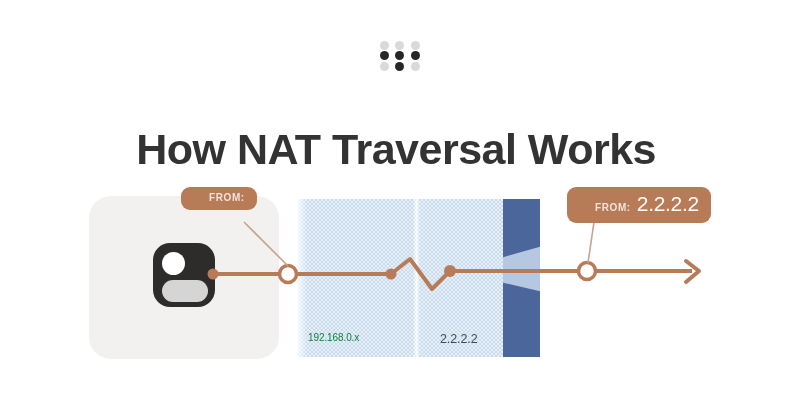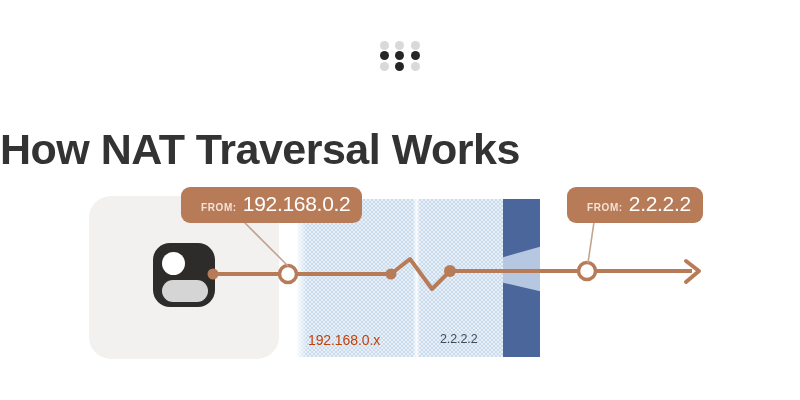--- a/index.html
+++ b/index.html
@@ -36,21 +36,21 @@
     background: #d9d9d9;
   }
   #logo .dot.dark { background: #262626; }
 
   
   #title {
     position: absolute;
     left: 0;
     top: 96px;
     width: 656px;
-    text-align: left;
+    text-align: right;
     font-size: 43px;
     font-weight: 700;
     color: #333333;
     letter-spacing: -0.5px;
     line-height: 1.15;
   }
 
   
   #stage {
     position: absolute;
@@ -134,22 +134,22 @@
     width: 243px;
     text-align: center;
     font-size: 16px;
     font-weight: 600;
     color: #2b3a4a;
   }
   #subnet-label {
     position: absolute;
     left: 308px;
     top: 332px;
-    font-size: 14px;
-    color: #c2410c;
+    font-size: 10px;
+    color: #15803d;
     letter-spacing: -0.1px;
   }
   #public-ip-label {
     position: absolute;
     left: 440px;
     top: 332px;
     font-size: 12.5px;
     color: #3d4a58;
     letter-spacing: -0.1px;
   }
@@ -176,21 +176,21 @@
   }
 
   
   .badge {
     position: absolute;
     display: flex;
     align-items: baseline;
     gap: 6px;
     background: #b87b57;
     border-radius: 9px;
-    padding: 5px 12px 7px 20px;
+    padding: 5px 12px 7px 28px;
     white-space: nowrap;
   }
   .badge .badge-from {
     font-size: 10px;
     font-weight: 700;
     letter-spacing: 0.6px;
     color: #f3e2d8;
   }
   .badge .badge-ip {
     font-size: 21px;
@@ -263,21 +263,20 @@
 
     <line x1="595" y1="271" x2="692" y2="271" stroke="#b87b57" stroke-width="4"></line>
     <polyline points="686,261 699,271 686,282" fill="none" stroke="#b87b57" stroke-width="4" stroke-linejoin="round" stroke-linecap="round"></polyline>
 
     <line x1="244" y1="222" x2="288" y2="266" stroke="#c6a38e" stroke-width="1.6"></line>
     <line x1="594" y1="222" x2="588" y2="263" stroke="#c6a38e" stroke-width="1.6"></line>
   </svg>
 
   <div class="badge" id="badge-private">
     <span class="badge-from">FROM:</span>
-    <span class="badge-ip">192.168.0.2</span>
   </div>
 
   <div class="badge" id="badge-public">
     <span class="badge-from">FROM:</span>
     <span class="badge-ip">2.2.2.2</span>
   </div>
 
 </div>
 
 </body></html>

